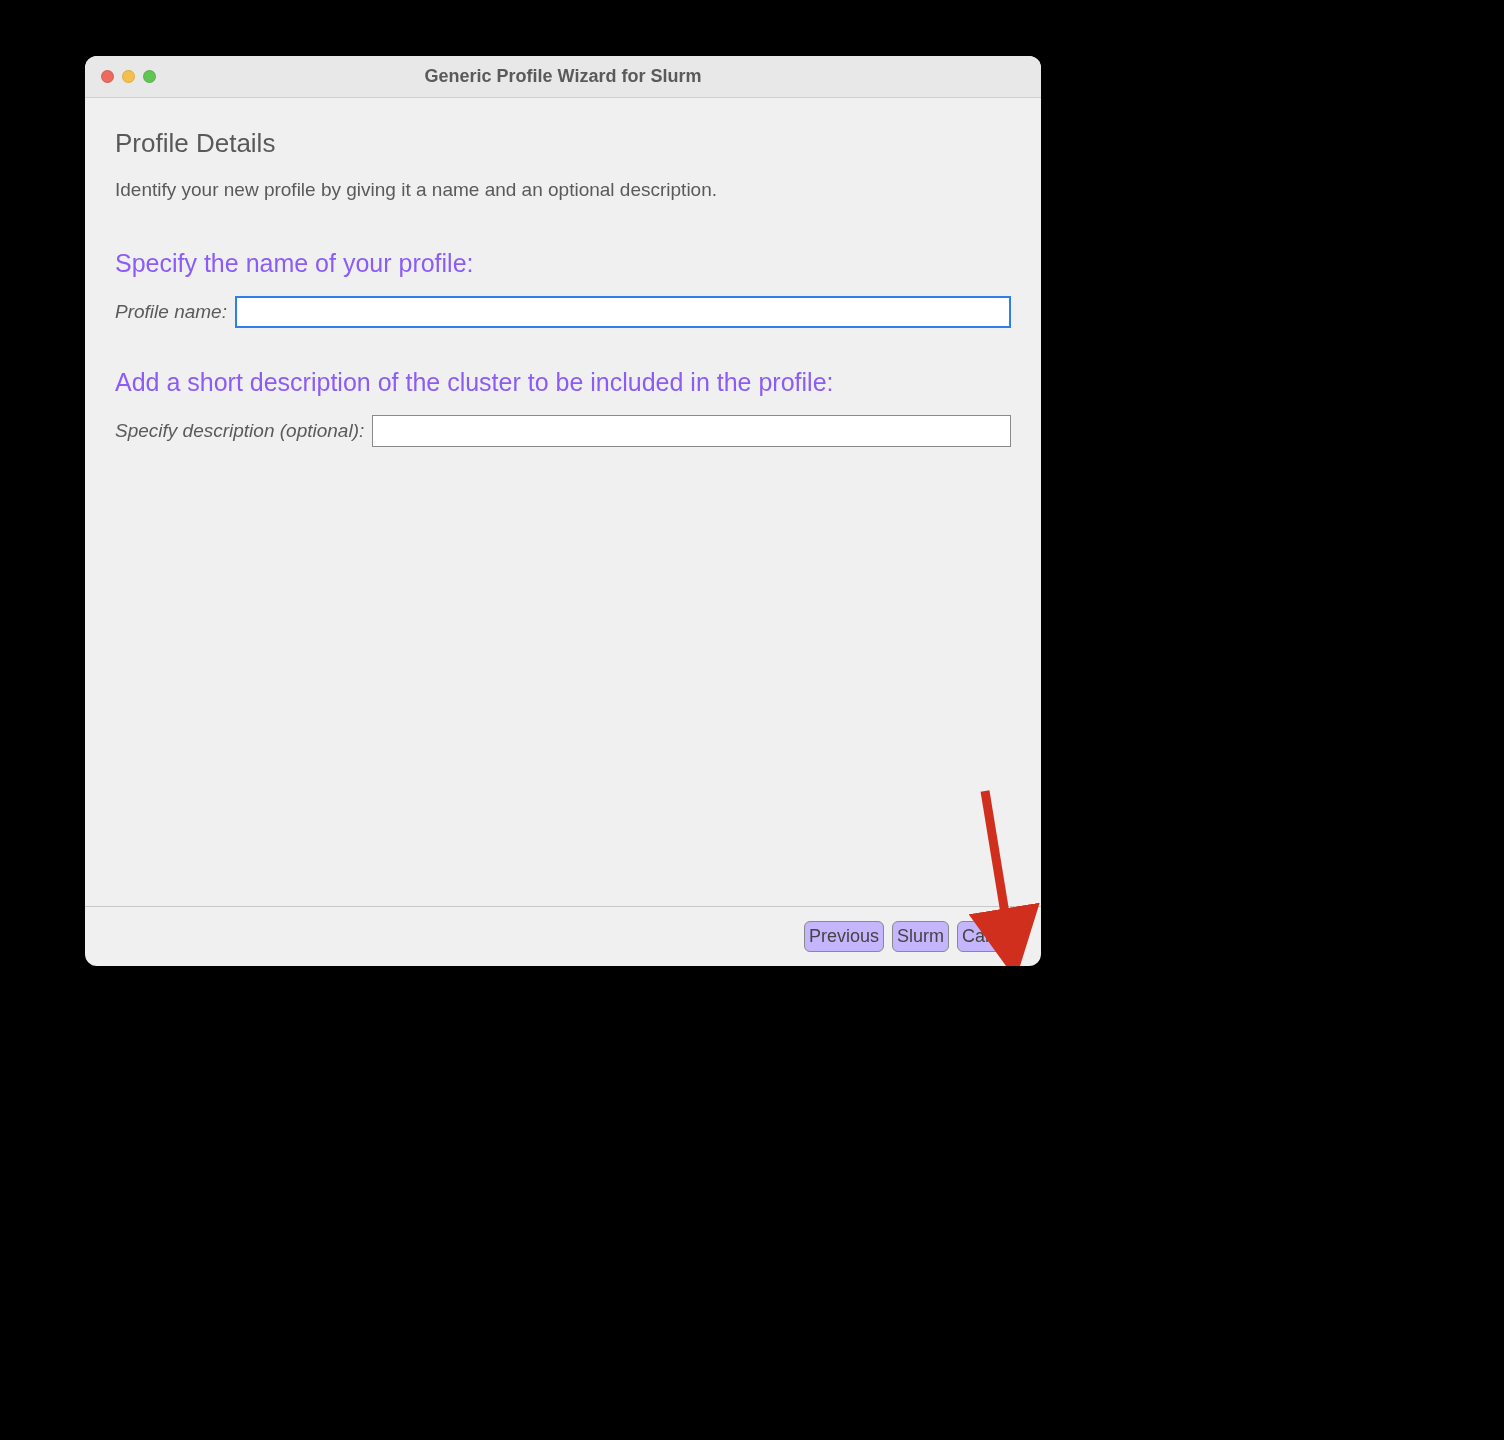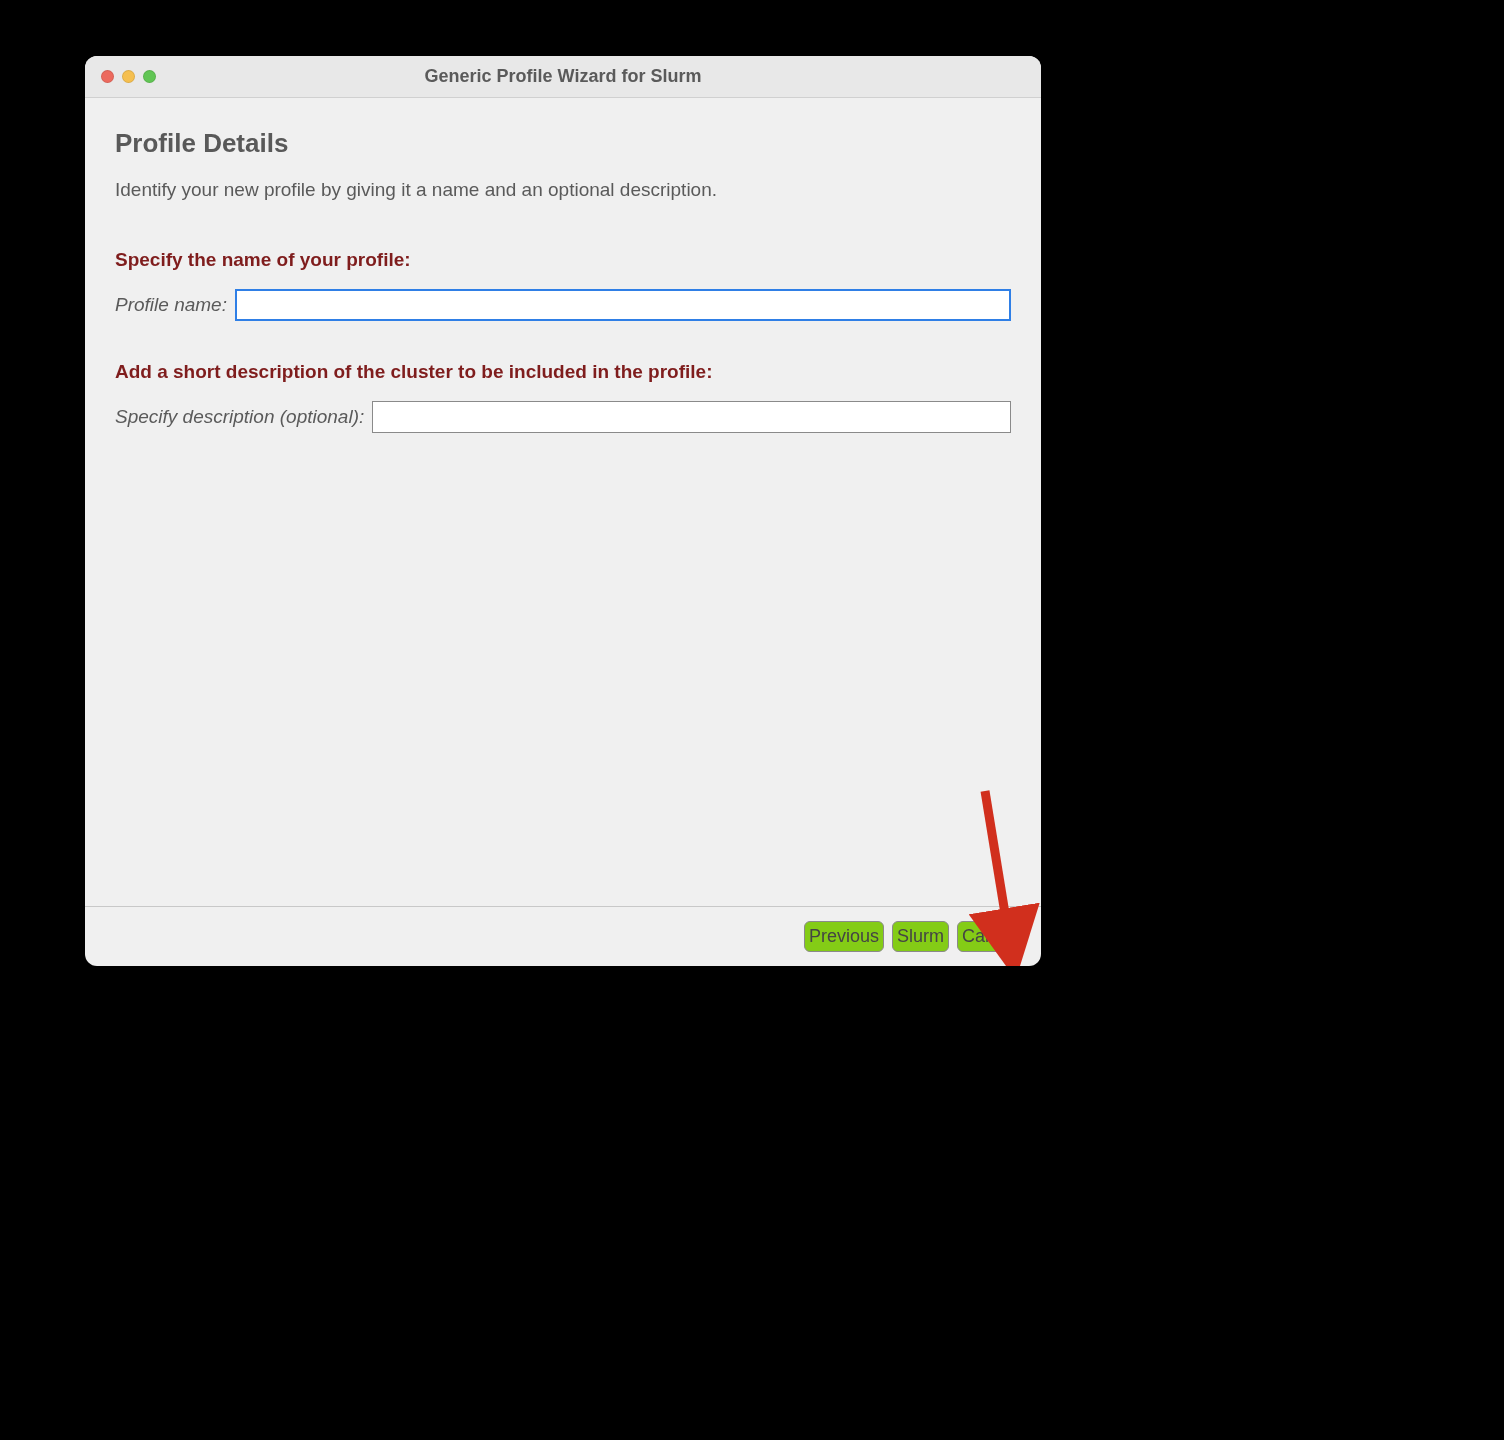--- a/index.html
+++ b/index.html
@@ -59,34 +59,33 @@
       pointer-events: none;
     }
     .content {
       flex: 1;
       padding: 30px;
       color: #595959;
       overflow: auto;
     }
     .page-title {
       font-size: 26px;
-      font-weight: 700;
+      font-weight: 400;
       color: #595959;
       margin-bottom: 20px;
     }
     .instruction {
       font-size: 19px;
       color: #5a5a5a;
       margin-bottom: 48px;
     }
     .section-label {
-      font-size: 19px;
-      color: #7f1d1d;
+      font-size: 25px;
+      color: #8b5cf6;
       margin-bottom: 18px;
-      font-weight: bold;
     }
     .field-row {
       display: flex;
       align-items: center;
       gap: 8px;
       margin-bottom: 40px;
     }
     .field-label {
       font-size: 19px;
       color: #5a5a5a;
@@ -106,21 +105,21 @@
       border: 2px solid #2f7fe6;
     }
     .footer {
       border-top: 1px solid #c8c8c8;
       padding: 14px 18px;
       display: flex;
       justify-content: flex-end;
       gap: 8px;
     }
     .btn {
-      background: #84cc16;
+      background: #c4b5fd;
       border: 1px solid #8a8a8a;
       border-radius: 6px;
       font-size: 18px;
       color: #444;
       padding: 4px 4px;
       cursor: pointer;
     }
     .annotation-arrow {
       position: absolute;
       left: 870px;

